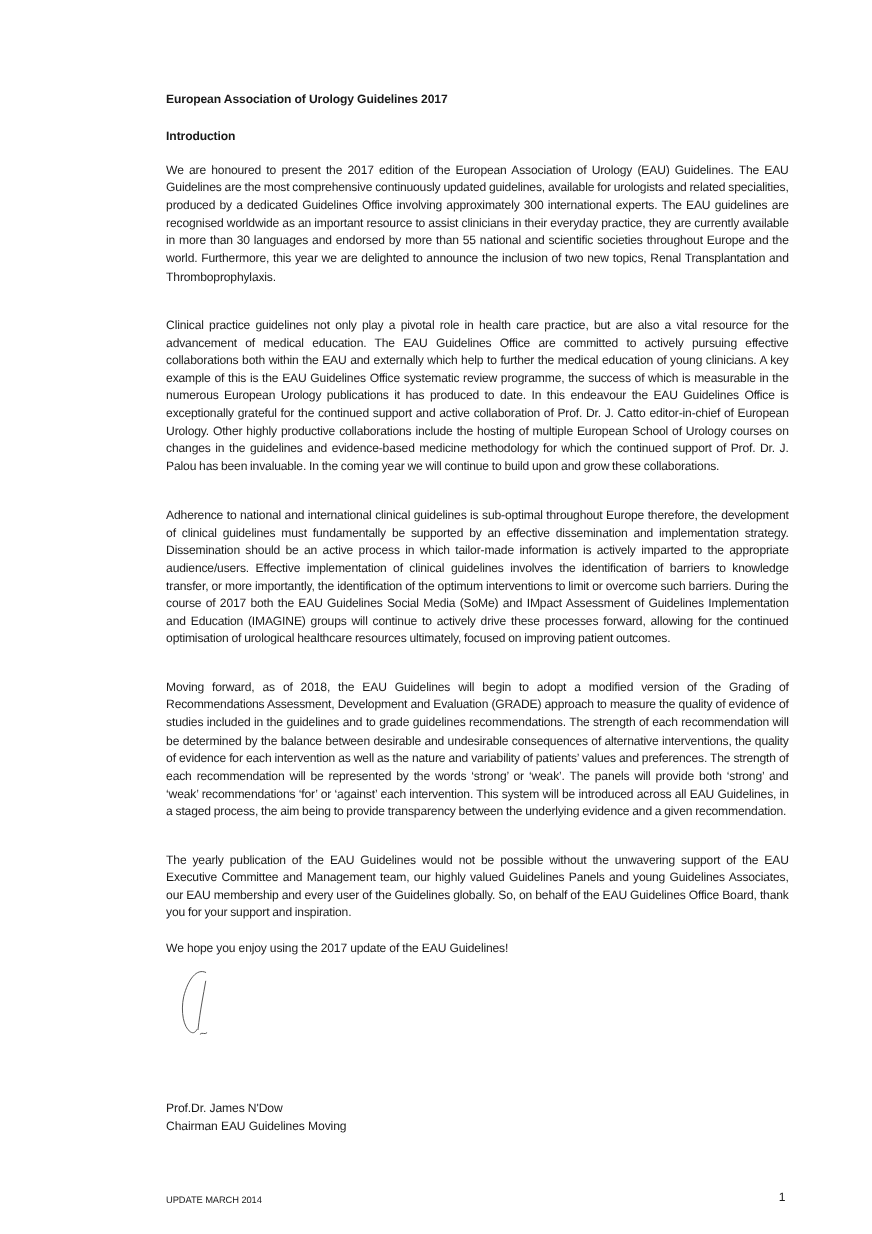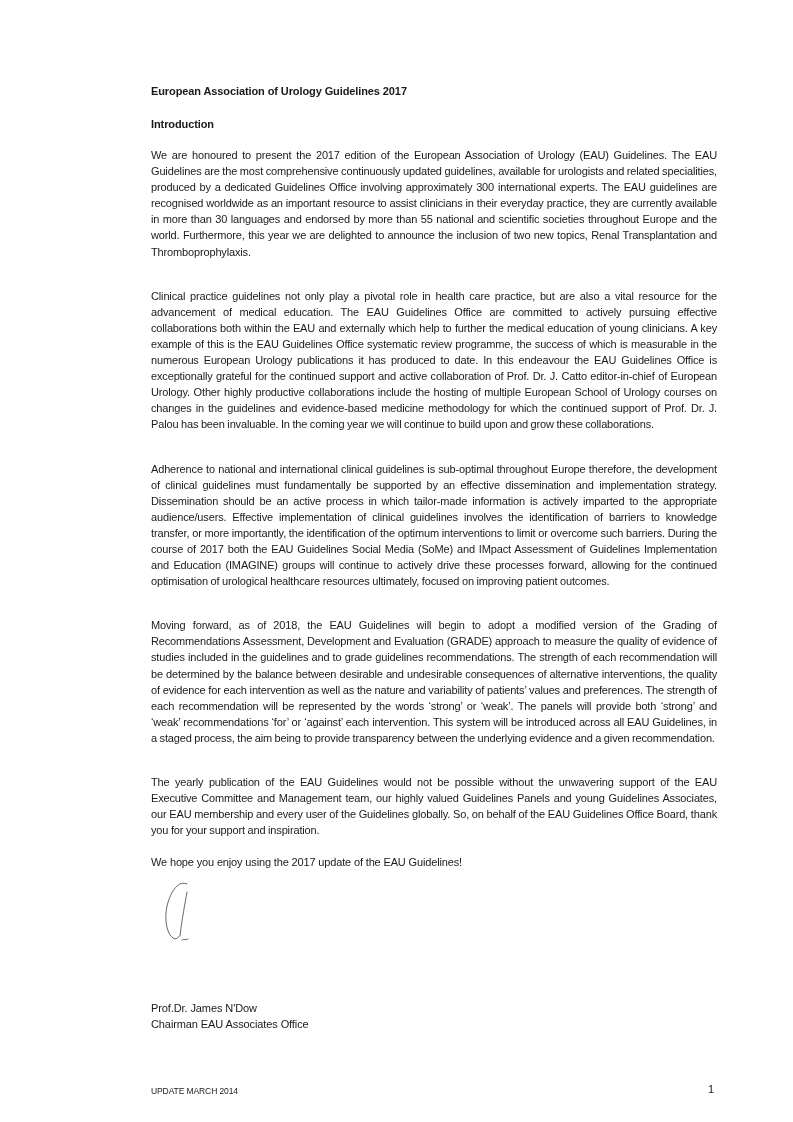--- a/index.html
+++ b/index.html
@@ -101,18 +101,18 @@
     <p class="paragraph p-next">The yearly publication of the EAU Guidelines would not be possible without the unwavering support of the EAU Executive Committee and Management team, our highly valued Guidelines Panels and young Guidelines Associates, our EAU membership and every user of the Guidelines globally. So, on behalf of the EAU Guidelines Office Board, thank you for your support and inspiration.</p>
     <p class="closing">We hope you enjoy using the 2017 update of the EAU Guidelines!</p>
   </div>
 
   <svg class="signature" viewBox="0 0 60 70">
     <path d="M36 6 C28 2, 20 12, 16 28 C13 42, 16 56, 22 60 C25 62, 27 60, 28 58 M36 14 C34 26, 31 40, 29 58 M31 62 C33 60, 35 63, 37 61" fill="none" stroke="#555555" stroke-width="0.9" stroke-linecap="round"></path>
   </svg>
 
   <div class="signer">
     <div>Prof.Dr. James N'Dow</div>
-    <div>Chairman EAU Associates Office</div>
+    <div>Chairman EAU Guidelines Moving</div>
   </div>
 
   <div class="footer-left">UPDATE MARCH 2014</div>
   <div class="footer-right">1</div>
 </div>
 
 </body></html>

